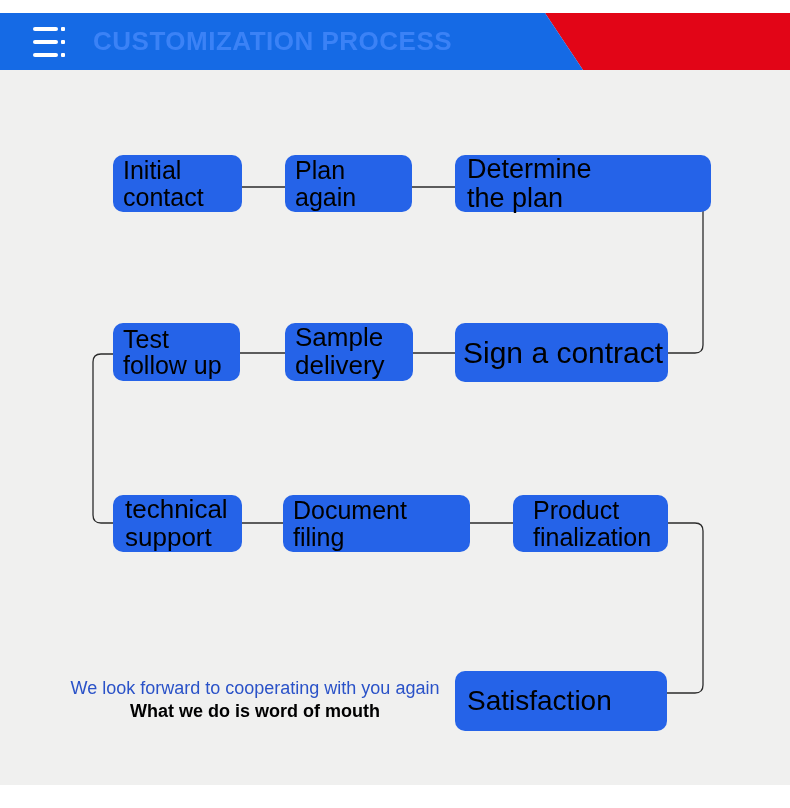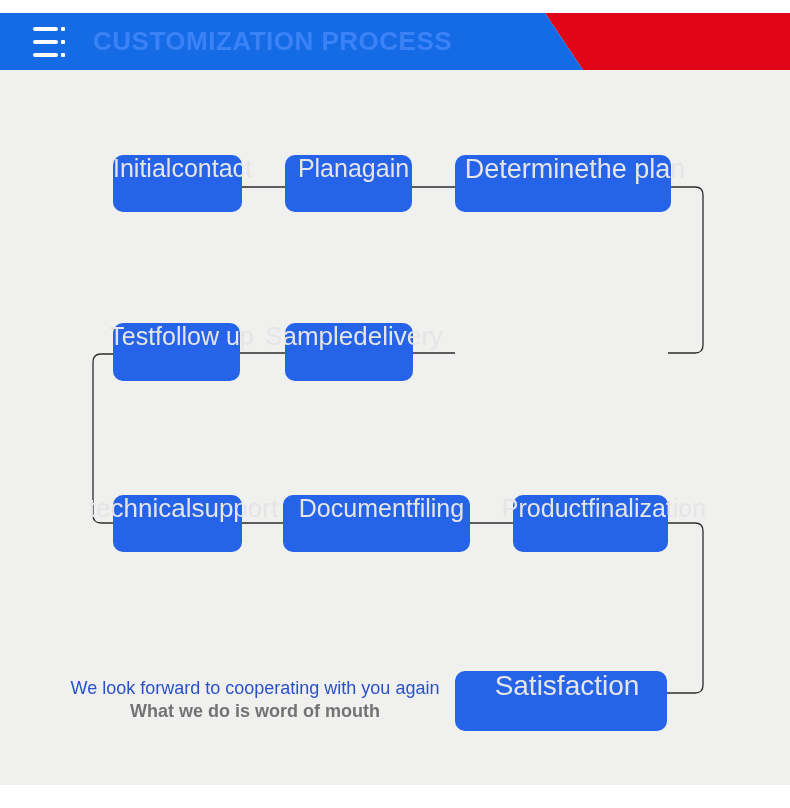--- a/index.html
+++ b/index.html
@@ -29,42 +29,42 @@
   .header-title{
     position:absolute;left:93px;top:0;height:57px;line-height:57px;
     color:#3b82f6;font-size:26px;font-weight:bold;letter-spacing:0.5px;white-space:nowrap;
   }
 
   
   .connectors{position:absolute;left:0;top:0;width:790px;height:808px;pointer-events:none;}
 
   
   .fbox{
-    position:absolute;background:#2563e8;border-radius:10px;color:#e5e5e5;
-    display:flex;flex-direction:row;justify-content:center;
+    position:absolute;background:#2563e8;border-radius:10px;color:#000000;
+    display:flex;flex-direction:column;justify-content:center;
     padding-left:10px;box-sizing:border-box;line-height:1.06;
   }
   .fbox span{display:block;white-space:nowrap;}
   .bx1{left:113px;top:155px;width:129px;height:57px;font-size:25px;}
   .bx2{left:285px;top:155px;width:127px;height:57px;font-size:25px;}
-  .bx3{left:455px;top:155px;width:216px;height:57px;font-size:27px;padding-left:24px;}
+  .bx3{left:455px;top:155px;width:256px;height:57px;font-size:27px;padding-left:12px;}
   .bx4{left:113px;top:323px;width:127px;height:58px;font-size:25px;}
   .bx5{left:285px;top:323px;width:128px;height:58px;font-size:26px;}
   .bx6{left:455px;top:323px;width:213px;height:59px;font-size:30px;padding-left:8px;}
   .bx7{left:113px;top:495px;width:129px;height:57px;font-size:26px;padding-left:12px;}
   .bx8{left:283px;top:495px;width:187px;height:57px;font-size:25px;}
-  .bx9{left:513px;top:495px;width:155px;height:57px;font-size:25px;padding-left:27px;}
+  .bx9{left:513px;top:495px;width:155px;height:57px;font-size:25px;padding-left:20px;}
   .bx10{left:455px;top:671px;width:212px;height:60px;font-size:28px;padding-left:12px;}
 
   
   .footer-note{
     position:absolute;left:35px;top:677px;width:440px;text-align:center;
     color:#2a52c8;font-size:18px;line-height:23px;
   }
-  .footer-note .l2{font-weight:bold;color:#737373;}
+  .footer-note .l2{font-weight:bold;color:#000000;}
   .white-bottom{position:absolute;left:0;top:785px;width:790px;height:23px;background:#ffffff;}
 </style>
 </head>
 <body>
 
 <div class="page">
 
   <div class="gray-bg"></div>
 
   <div class="header">
@@ -112,20 +112,23 @@
     <span>the plan</span>
   </div>
   <div class="fbox bx4">
     <span>Test</span>
     <span>follow up</span>
   </div>
   <div class="fbox bx5">
     <span>Sample</span>
     <span>delivery</span>
   </div>
+  <div class="fbox bx6">
+    <span>Sign a contract</span>
+  </div>
   <div class="fbox bx7">
     <span>technical</span>
     <span>support</span>
   </div>
   <div class="fbox bx8">
     <span>Document</span>
     <span>filing</span>
   </div>
   <div class="fbox bx9">
     <span>Product</span>

